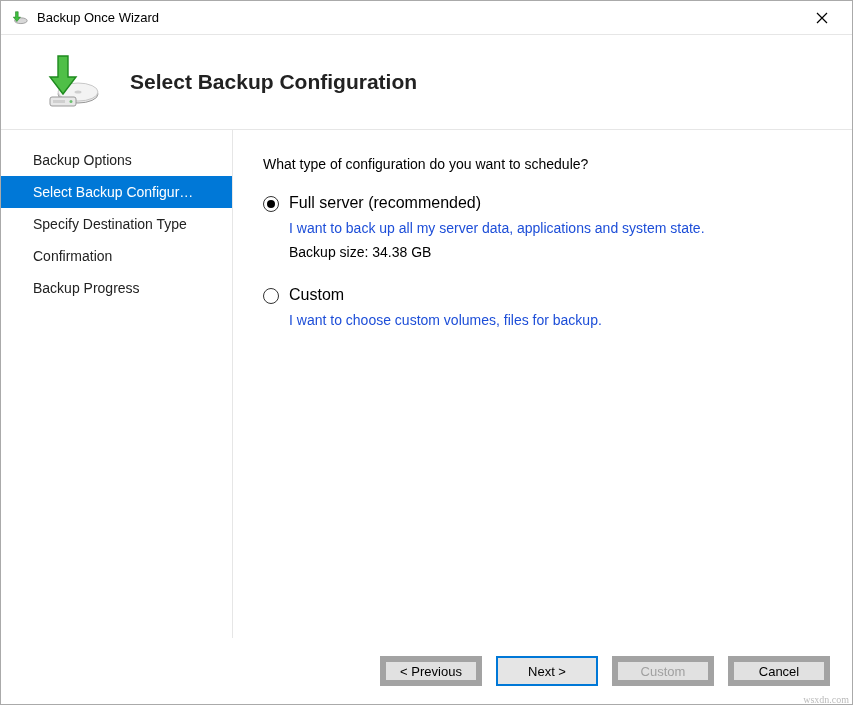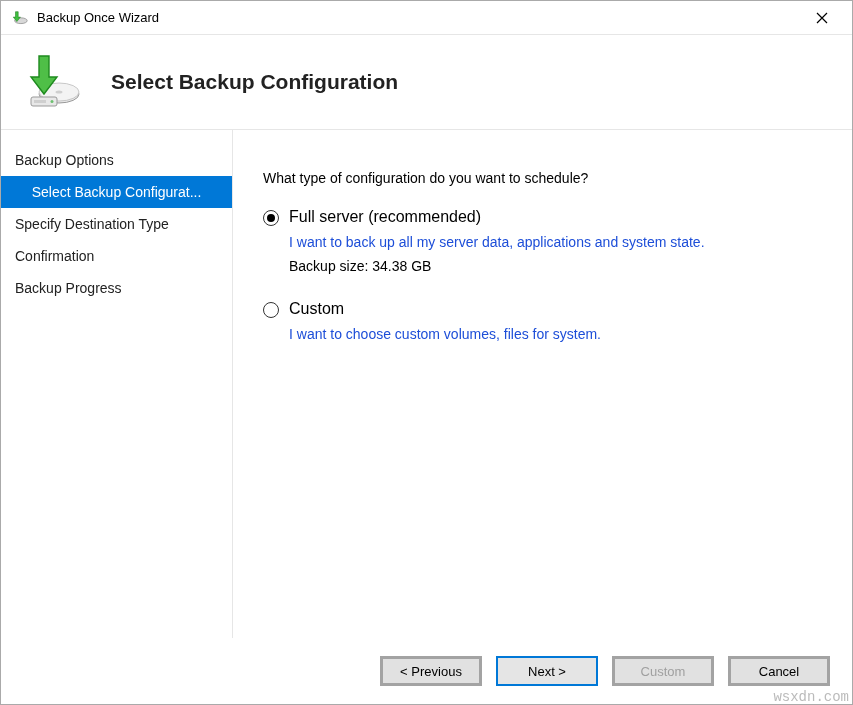--- a/index.html
+++ b/index.html
@@ -3,44 +3,44 @@
   <meta charset="utf-8">
   <style>
     * { box-sizing: border-box; margin: 0; padding: 0; }
     body { font-family: "Segoe UI", Tahoma, sans-serif; font-size: 13px; color: #000; background: #fff; }
     .window { width: 853px; height: 705px; border: 1px solid #aaa; display: flex; flex-direction: column; background: #fff; }
     .titlebar { height: 34px; display: flex; align-items: center; padding: 0 10px; border-bottom: 1px solid #e6e6e6; }
     .titlebar-icon { width: 18px; height: 18px; margin-right: 8px; display:flex; align-items:center; justify-content:center; }
     .titlebar-title { flex: 1; font-size: 13px; }
     .close-btn { width: 40px; height: 30px; display:flex; align-items:center; justify-content:center; font-size: 16px; background: transparent; border:none; cursor:pointer; }
 
-    .header { height: 95px; display:flex; align-items: center; padding: 0 20px; border-bottom: 1px solid #e6e6e6; }
+    .header { height: 95px; display:flex; align-items: center; padding: 0 39px; border-bottom: 1px solid #e6e6e6; }
     .header-icon { width: 60px; height: 60px; margin-right: 30px; display:flex; align-items:center; justify-content:center; }
     .header-title { font-size: 21px; font-weight: 600; color:#222; }
 
     .body { flex:1; display:flex; }
     .sidebar { width: 232px; border-right: 1px solid #e6e6e6; padding-top: 14px; }
-    .side-item { padding: 6px 14px; font-size: 14px; color:#222; cursor:default; white-space: nowrap; overflow:hidden; text-overflow: ellipsis; line-height: 20px; }
+    .side-item { padding: 6px 32px; font-size: 14px; color:#222; cursor:default; white-space: nowrap; overflow:hidden; text-overflow: ellipsis; line-height: 20px; }
     .side-item.active { background:#0078d7; color:#fff;text-align:center; }
 
     .content { flex:1; padding: 26px 20px 20px 30px; }
-    .question { font-size:14px; margin-bottom: 22px; margin-top: 14px; }
+    .question { font-size:14px; margin-bottom: 22px; }
     .option { display:flex; align-items:flex-start; margin-bottom: 26px; font-size:14px; }
     .radio { width:16px; height:16px; border:1px solid #333; border-radius:50%; margin-right: 10px; margin-top:2px; display:flex; align-items:center; justify-content:center; flex-shrink:0; }
     .radio.checked::after { content:""; width:8px; height:8px; background:#000; border-radius:50%; }
     .opt-body { display:flex; flex-direction:column; gap: 8px; }
     .opt-label { font-size:16px; }
     .opt-desc { font-size:14px; color:#1d4ed8; }
     .opt-size { font-size:14px; }
 
     .footer { height: 66px; display:flex; align-items:center; justify-content:flex-end; padding: 0 22px; gap: 14px; }
-    .btn { min-width: 102px; height: 30px; border:3px solid #a3a3a3; background:#e1e1e1; font-size:13px; cursor:pointer; font-family:inherit; }
+    .btn { min-width: 102px; height: 30px; border:6px solid #a3a3a3; background:#e1e1e1; font-size:13px; cursor:pointer; font-family:inherit; }
     .btn.default { border:2px solid #0078d7; background:#e5e5e5; }
     .btn:disabled { color:#a0a0a0; cursor:default; }
-    .watermark { position:absolute; right:4px; bottom:0; font-size:14px; color:#bbb; font-family: Liberation Mono, monospace; }
+    .watermark { position:absolute; right:4px; bottom:0; font-size:10px; color:#bbb; font-family: Liberation Serif, serif; }
     .wrap { position:relative; width:853px; height:705px; }
   </style>
 </head>
 <body>
 
 <div class="wrap">
 <div class="window">
 
   <div class="titlebar">
     <span class="titlebar-icon">
@@ -90,21 +90,21 @@
           <span class="opt-label">Full server (recommended)</span>
           <span class="opt-desc">I want to back up all my server data, applications and system state.</span>
           <span class="opt-size">Backup size: 34.38 GB</span>
         </div>
       </div>
 
       <div class="option">
         <span class="radio"></span>
         <div class="opt-body">
           <span class="opt-label">Custom</span>
-          <span class="opt-desc">I want to choose custom volumes, files for system.</span>
+          <span class="opt-desc">I want to choose custom volumes, files for backup.</span>
         </div>
       </div>
     </div>
   </div>
 
   <div class="footer">
     <button class="btn">&lt;  Previous</button>
     <button class="btn default">Next  &gt;</button>
     <button class="btn" disabled="">Custom</button>
     <button class="btn">Cancel</button>

